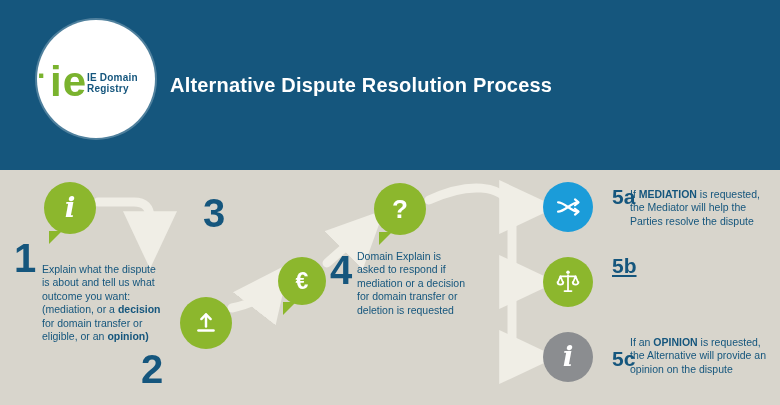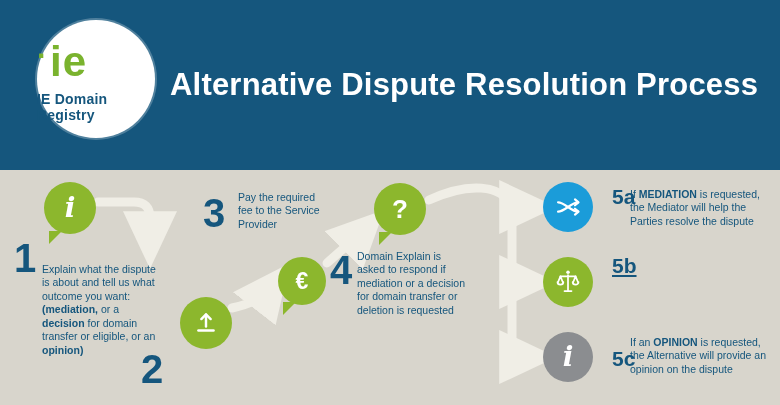--- a/index.html
+++ b/index.html
@@ -5,29 +5,29 @@
   html,body{margin:0;padding:0;background:#e8e8e8;}
   *{box-sizing:border-box;}
   #stage{
     position:relative;width:780px;height:405px;overflow:hidden;
     font-family:"Liberation Sans",sans-serif;background:#d8d5cc;
   }
   
   .header{position:absolute;top:0;left:0;width:780px;height:170px;background:#15567d;}
   .logo-circle{
     position:absolute;left:37px;top:20px;width:118px;height:118px;border-radius:50%;
-    background:#ffffff;display:flex;flex-direction:column;align-items:flex-start;justify-content:center;
+    background:#ffffff;display:flex;flex-direction:row;align-items:center;justify-content:center;
     box-shadow:0 0 0 2px rgba(255,255,255,.25);
   }
   .logo-brand{color:#7ab32e;font-size:42px;font-weight:bold;letter-spacing:1px;line-height:1;margin-top:6px;}
   .logo-brand::before{content:"·";color:#7ab32e;font-size:30px;vertical-align:top;margin-right:2px;}
-  .logo-name{color:#15567d;font-size:14px;font-weight:bold;margin-top:8px;letter-spacing:.2px;}
+  .logo-name{color:#15567d;font-size:10px;font-weight:bold;margin-top:8px;letter-spacing:.2px;}
   .title{
     position:absolute;left:170px;top:0;height:170px;right:8px;
-    display:flex;align-items:center;color:#ffffff;font-size:31px;font-weight:bold;letter-spacing:.2px;
+    display:flex;align-items:center;color:#ffffff;font-size:20px;font-weight:bold;letter-spacing:.2px;
   }
   
   .flow-svg{position:absolute;left:0;top:170px;width:780px;height:235px;}
   
   .num{position:absolute;color:#15567d;font-weight:bold;font-size:40px;line-height:1;}
   .num.small{font-size:21px;margin-left:13px;}
   
   .step-text{position:absolute;color:#15567d;font-size:10.5px;line-height:1.28;}
   
   .disc{
@@ -73,33 +73,32 @@
       <path d="M512 112 H528" marker-end="url(#ah)"></path>
       <path d="M512 187 H528" marker-end="url(#ah)"></path>
     </g>
   </svg>
 
   <div class="disc green" style="left:44px;top:182px;width:52px;height:52px;">
     <span class="glyph serif">i</span>
     <span class="tail"></span>
   </div>
   <div class="num" style="left:14px;top:238px;">1</div>
-  <div class="step-text" style="left:42px;top:263px;width:122px;"><span>Explain what the dispute is about and tell us what outcome you want: </span><span style="font-weight: bold;">(mediation,</span><span> or a </span><span style="font-weight: bold;">decision</span><span> for domain transfer or eligible, or an </span><span style="font-weight: bold;">opinion)</span></div>
+  <div class="step-text" style="left:42px;top:263px;width:122px;"><span>Explain what the dispute is about and tell us what outcome you want: </span><span style="font-weight: normal;">(mediation,</span><span> or a </span><span style="font-weight: bold;">decision</span><span> for domain transfer or eligible, or an </span><span style="font-weight: bold;">opinion)</span></div>
 
   <div class="disc green" style="left:180px;top:297px;width:52px;height:52px;">
     <svg class="icon-svg" width="28" height="28" viewBox="0 0 24 24" fill="none" stroke="#ffffff" stroke-width="2.1" stroke-linecap="round" stroke-linejoin="round">
       <path d="M12 15 V5"></path>
       <path d="M8 8.6 L12 4.6 L16 8.6"></path>
       <path d="M5.5 18.5 H18.5"></path>
     </svg>
   </div>
   <div class="num" style="left:141px;top:349px;">2</div>
 
   <div class="num" style="left:203px;top:193px;">3</div>
-  <div class="step-text" style="left:238px;top:191px;width:88px;"><span>Pay the required fee to the Service Provider</span></div>
   <div class="disc green" style="left:278px;top:257px;width:48px;height:48px;">
     <span class="glyph euro">€</span>
     <span class="tail"></span>
   </div>
 
   <div class="disc green" style="left:374px;top:183px;width:52px;height:52px;">
     <span class="glyph">?</span>
     <span class="tail"></span>
   </div>
   <div class="num" style="left:330px;top:250px;">4</div>

